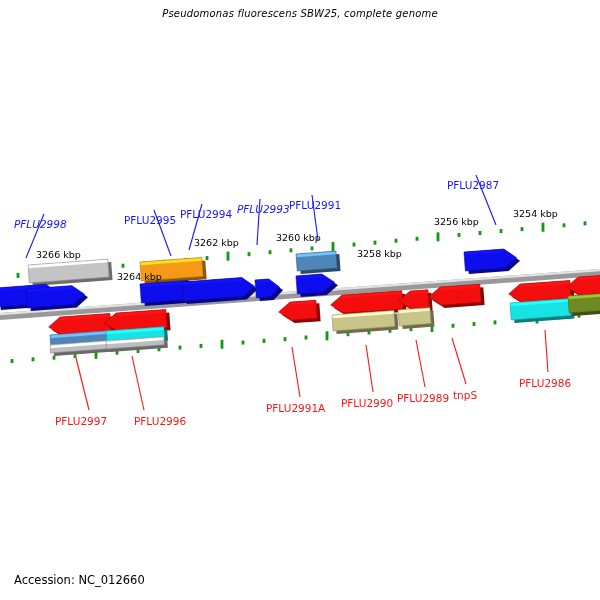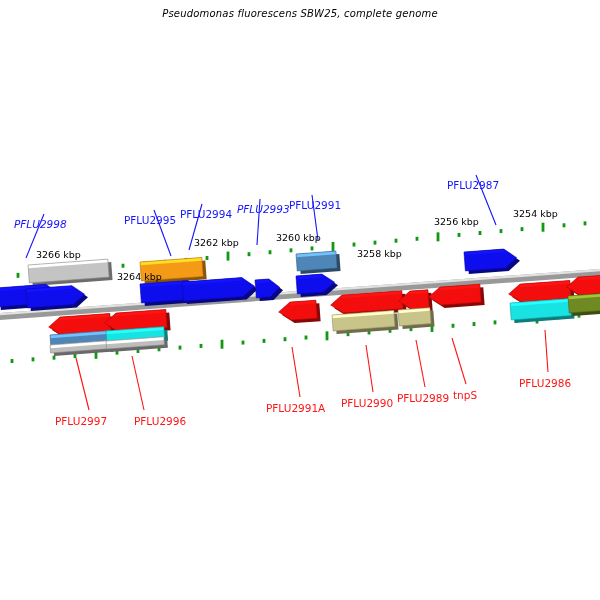--- a/index.html
+++ b/index.html
@@ -290,14 +290,15 @@
   <div id="labels-kbp">
       <div class="lbl kbp" style="left: 36px; top: 249px;">3266 kbp</div>
       <div class="lbl kbp" style="left: 117px; top: 243px; margin-top: 28px;">3264 kbp</div>
       <div class="lbl kbp" style="left: 194px; top: 237px;">3262 kbp</div>
       <div class="lbl kbp" style="left: 276px; top: 232px;">3260 kbp</div>
       <div class="lbl kbp" style="left: 357px; top: 222px; margin-top: 26px;">3258 kbp</div>
       <div class="lbl kbp" style="left: 434px; top: 216px;">3256 kbp</div>
       <div class="lbl kbp" style="left: 513px; top: 208px;">3254 kbp</div>
     </div>
 
+  <div class="footer-left">Accession: NC_012660</div>
 
 </div>
 
 </body></html>

